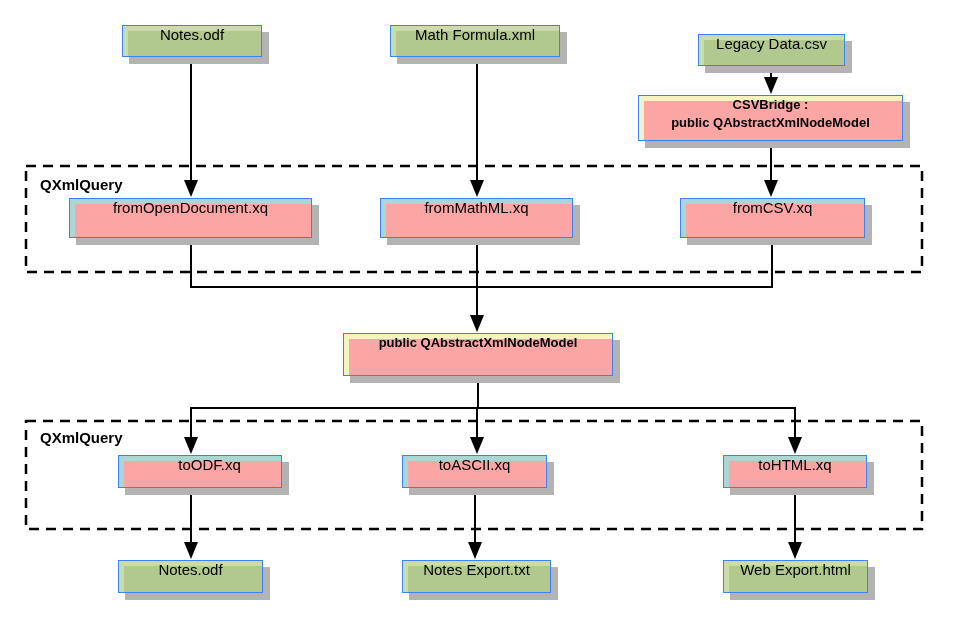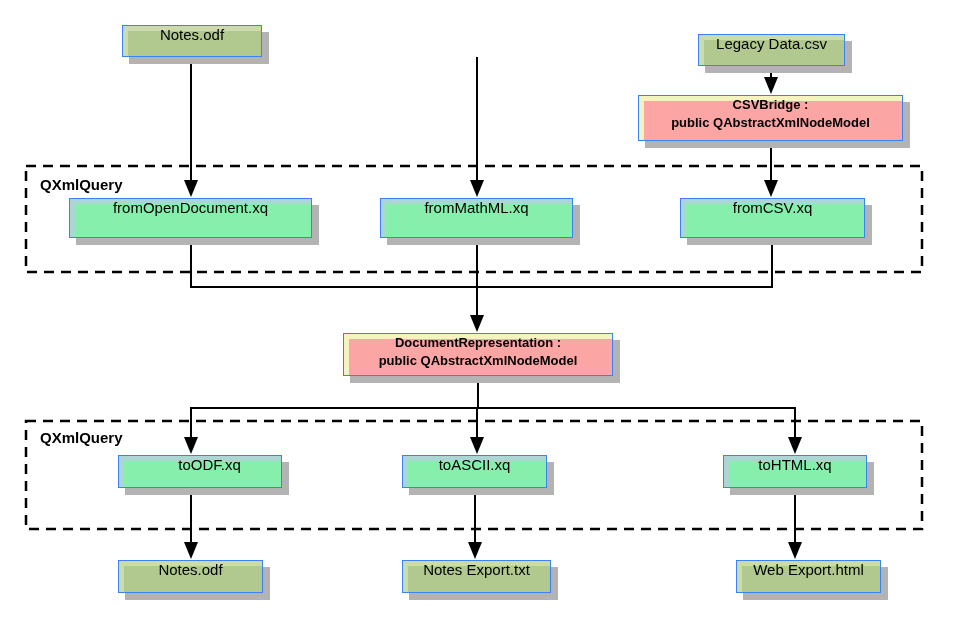--- a/index.html
+++ b/index.html
@@ -22,21 +22,21 @@
     text-align:center;
     font-size:15px;
     line-height:1.2;
     white-space:nowrap;
   }
   .node.green{
     background:#b1c88f;
     box-shadow:7px 7px 0 #b3b3b3, inset 0 5px 0 #c9dca9, inset 5px 0 0 #c9dca9;
   }
   .node.teal{
-    background:#86efac;
+    background:#fca5a5;
     box-shadow:7px 7px 0 #b3b3b3, inset 0 5px 0 #abd6d3, inset 5px 0 0 #abd6d3;
   }
   .node.yellow{
     background:#fca5a5;
     box-shadow:7px 7px 0 #b3b3b3, inset 0 5px 0 #f6f3be, inset 5px 0 0 #f6f3be;
     font-weight:bold;
     font-size:13px;
     line-height:1.35;
   }
   .group-label{
@@ -107,57 +107,59 @@
       <polygon class="arrow" points="788,542 802,542 795,559"></polygon>
     </g>
   </svg>
 
   <div class="group-label" style="left:40px;top:176px;">QXmlQuery</div>
   <div class="group-label" style="left:40px;top:429px;">QXmlQuery</div>
 
   <div class="node green" style="left:122px;top:25px;width:138px;height:30px;">
     <span>Notes.odf</span>
   </div>
+  <div class="node green" style="left:390px;top:25px;width:168px;height:30px;">
+    <span>Math Formula.xml</span>
+  </div>
   <div class="node green" style="left:698px;top:25px;width:145px;height:30px;margin-top:9px;">
     <span>Legacy Data.csv</span>
   </div>
 
   <div class="node yellow" style="left:638px;top:95px;width:263px;height:44px;">
     <span>CSVBridge :</span>
     <span>public QAbstractXmlNodeModel</span>
   </div>
 
   <div class="node teal" style="left:69px;top:198px;width:241px;height:38px;">
     <span>fromOpenDocument.xq</span>
   </div>
   <div class="node teal" style="left:380px;top:198px;width:191px;height:38px;">
     <span>fromMathML.xq</span>
   </div>
   <div class="node teal" style="left:680px;top:198px;width:183px;height:38px;">
     <span>fromCSV.xq</span>
   </div>
 
   <div class="node yellow" style="left:343px;top:333px;width:268px;height:41px;">
-    <span>DocumentRepresentation :</span>
     <span>public QAbstractXmlNodeModel</span>
   </div>
 
   <div class="node teal" style="left:118px;top:455px;width:143px;height:31px;padding-left:19px;">
     <span>toODF.xq</span>
   </div>
   <div class="node teal" style="left:402px;top:455px;width:143px;height:31px;">
     <span>toASCII.xq</span>
   </div>
   <div class="node teal" style="left:723px;top:455px;width:142px;height:31px;">
     <span>toHTML.xq</span>
   </div>
 
   <div class="node green" style="left:118px;top:560px;width:143px;height:31px;">
     <span>Notes.odf</span>
   </div>
   <div class="node green" style="left:402px;top:560px;width:147px;height:31px;">
     <span>Notes Export.txt</span>
   </div>
-  <div class="node green" style="left:723px;top:560px;width:143px;height:31px;margin-left:13px;">
+  <div class="node green" style="left:723px;top:560px;width:143px;height:31px;">
     <span>Web Export.html</span>
   </div>
 
 </div>
 
 </body></html>

